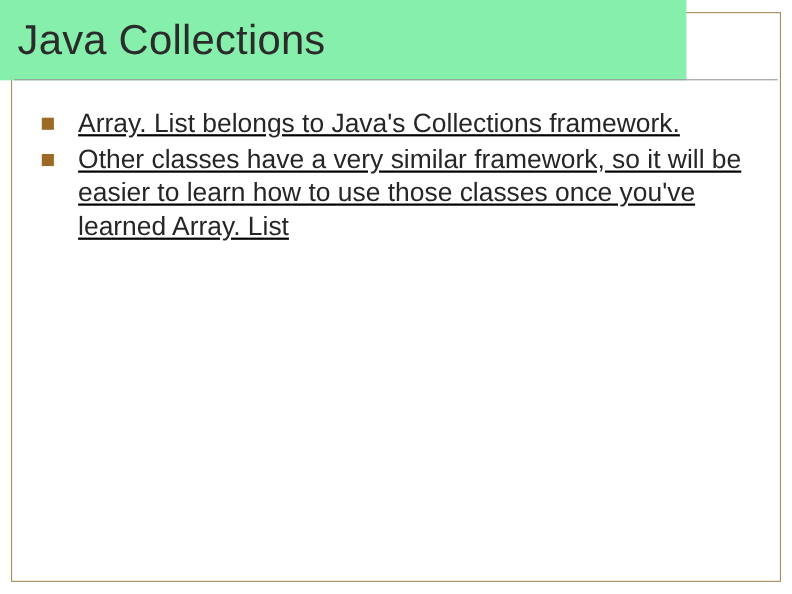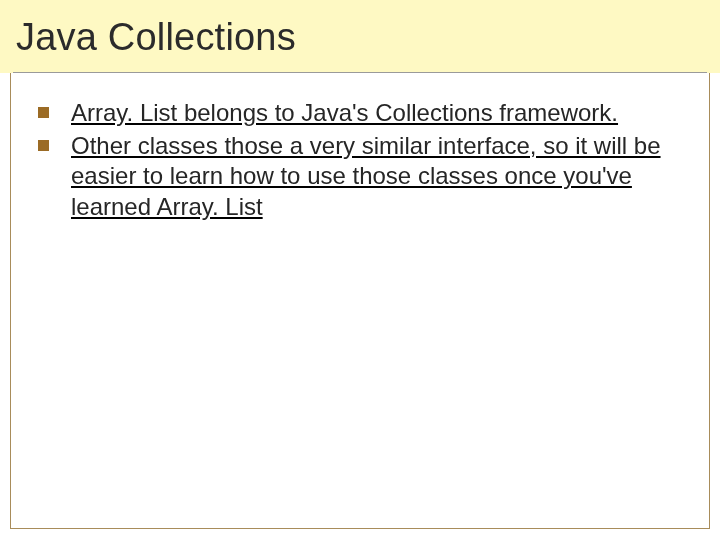--- a/index.html
+++ b/index.html
@@ -22,22 +22,22 @@
     top: 11px;
     right: 10px;
     bottom: 11px;
     border: 1px solid #a88c5a;
     box-sizing: border-box;
   }
   .title-wrap {
     position: absolute;
     left: 0;
     top: 0;
-    width: 720px;
-    background: #fef9c3;
+    width: 624px;
+    background: #86efac;
     padding: 16px 16px 14px 16px;
     box-sizing: border-box;
   }
   .title {
     font-size: 38px;
     font-weight: 400;
     color: #2b2b2b;
     letter-spacing: 0.2px;
   }
   .title-rule {
@@ -85,16 +85,16 @@
   </div>
   <div class="title-rule"></div>
 
   <div class="body">
     <div class="bullet-row">
       <div class="square"></div>
       <div class="bullet-text">Array. List belongs to Java's Collections framework.</div>
     </div>
     <div class="bullet-row">
       <div class="square"></div>
-      <div class="bullet-text">Other classes those a very similar interface, so it will be easier to learn how to use those classes once you've learned Array. List</div>
+      <div class="bullet-text">Other classes have a very similar framework, so it will be easier to learn how to use those classes once you've learned Array. List</div>
     </div>
   </div>
 </div>
 
 </body></html>

